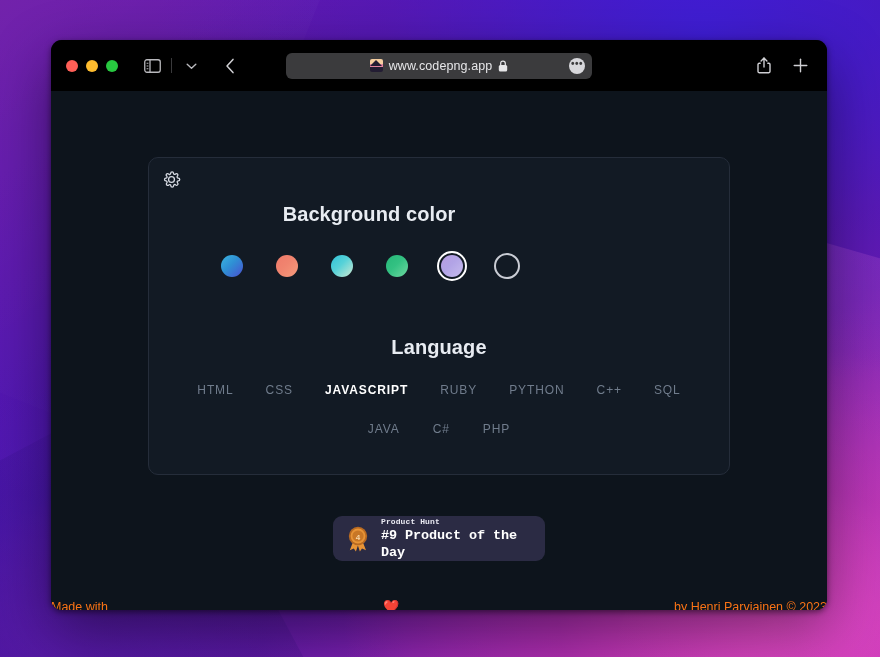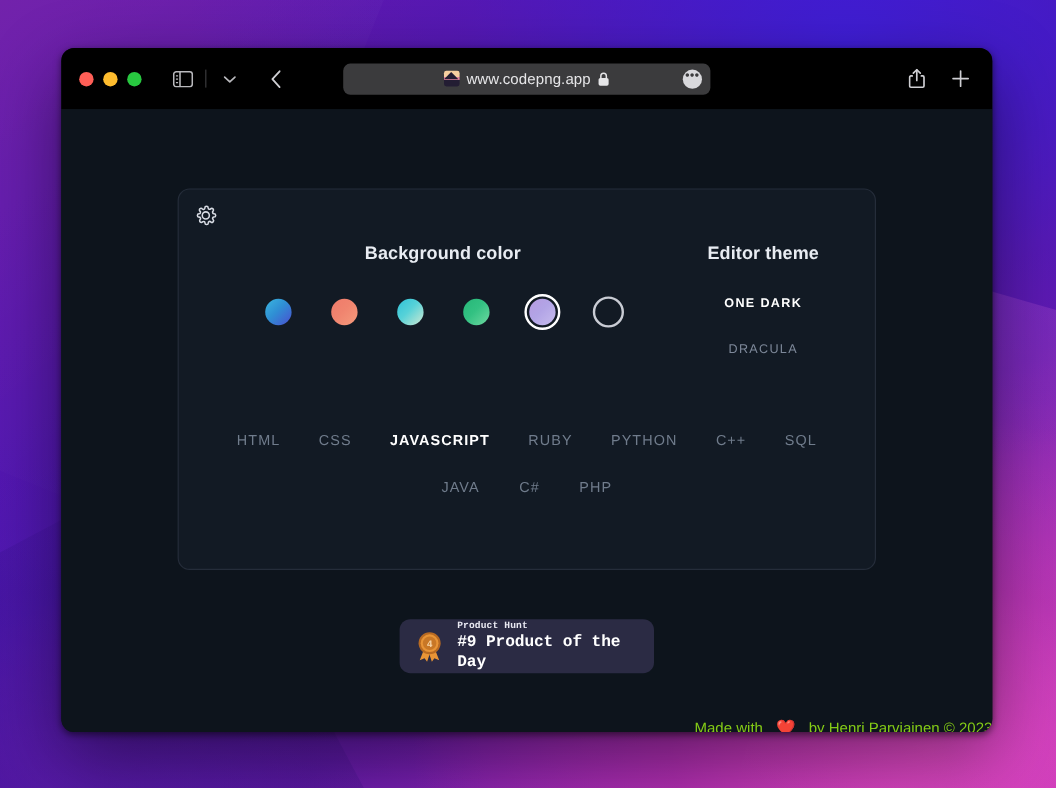--- a/index.html
+++ b/index.html
@@ -196,21 +196,21 @@
     box-sizing: border-box;
   }
   #gear-icon-wrap {
     position: absolute;
     left: 13px;
     top: 12px;
     color: #d7dbe3;
   }
 
   .section-title {
-    font-size: 15px;
+    font-size: 20px;
     font-weight: 700;
     color: #e8ecf2;
     text-align: center;
     letter-spacing: 0.1px;
   }
 
   #bg-color-block {
     position: absolute;
     left: 46px;
     top: 45px;
@@ -327,24 +327,24 @@
   }
 
   
   #footer {
     position: absolute;
     left: 0;
     right: 0;
     top: 508px;
     display: flex;
     align-items: center;
-    justify-content: flex-end;
+    justify-content: space-between;
     gap: 7px;
     font-size: 12.5px;
-    color: #84cc16;
+    color: #f97316;
   }
   #footer .heart { font-size: 13px; margin: 0 4px; }
 </style>
 </head>
 <body>
 
 <div id="wallpaper">
   <div class="streak-a"></div>
   <div class="streak-b"></div>
   <div class="streak-c"></div>
@@ -440,27 +440,23 @@
             </div>
             <div class="swatch-hit selected">
               <div class="swatch" style="background: linear-gradient(135deg, rgb(182, 155, 224) 0%, rgb(178, 164, 230) 45%, rgb(199, 188, 237) 100%);"></div>
             </div>
             <div class="swatch-hit">
               <div class="swatch-empty"></div>
             </div>
           </div>
       </div>
 
-      <div id="editor-theme-block">
-        <div class="section-title">Editor theme</div>
-        <div class="theme-option" id="theme-opt-0">ONE DARK</div>
-        <div class="theme-option" id="theme-opt-1">DRACULA</div>
-      </div>
 
       <div id="language-block">
+        <div class="section-title">Language</div>
         <div class="lang-row row-1">
             <div class="lang-item">HTML</div>
             <div class="lang-item">CSS</div>
             <div class="lang-item selected">JAVASCRIPT</div>
             <div class="lang-item">RUBY</div>
             <div class="lang-item">PYTHON</div>
             <div class="lang-item">C++</div>
             <div class="lang-item">SQL</div>
           </div>
         <div class="lang-row row-2">

